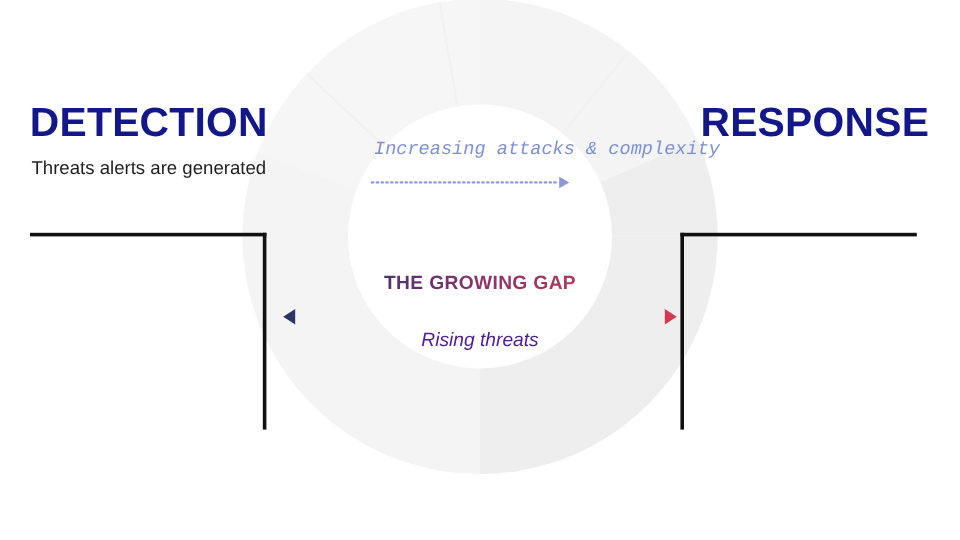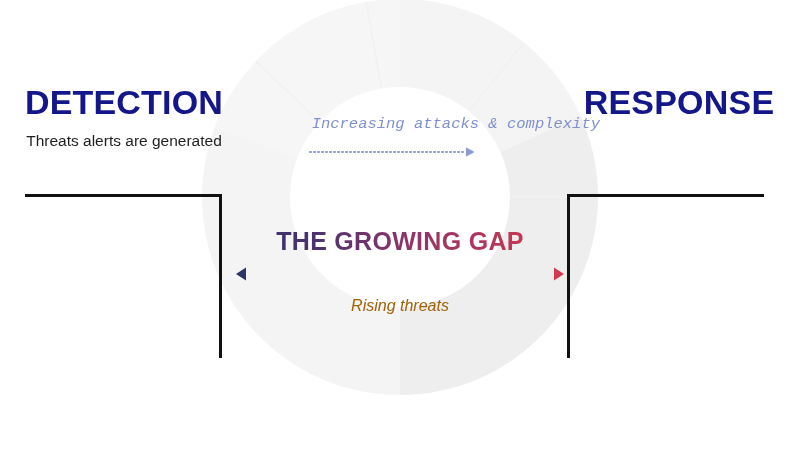--- a/index.html
+++ b/index.html
@@ -98,41 +98,41 @@
 
   
   #gap-block {
     position: absolute;
     left: 200px;
     top: 228px;
     width: 400px;
     text-align: center;
   }
   #gap-title {
-    font-size: 25px;
+    font-size: 16px;
     font-weight: bold;
     letter-spacing: 0.3px;
     line-height: 1.1;
     background-image: linear-gradient(90deg, #2a3163 0%, #4a3270 28%, #8e3468 52%, #c03755 78%, #d93b4f 100%);
     -webkit-background-clip: text;
     background-clip: text;
     color: transparent;
     -webkit-text-fill-color: transparent;
     white-space: nowrap;
   }
   #gradient-arrow-wrap {
     position: relative;
     height: 22px;
     margin-top: 7px;
   }
   #gap-sub {
     font-size: 16px;
     font-style: italic;
-    color: #a16207;
-    margin-top: 12px;
+    color: #4c1d95;
+    margin-top: 0;
     white-space: nowrap;
   }
 </style>
 </head>
 <body>
 
 <div id="stage">
 
   <svg id="donut-layer" viewBox="0 0 800 450" width="800" height="450" aria-hidden="true">
     <defs>

